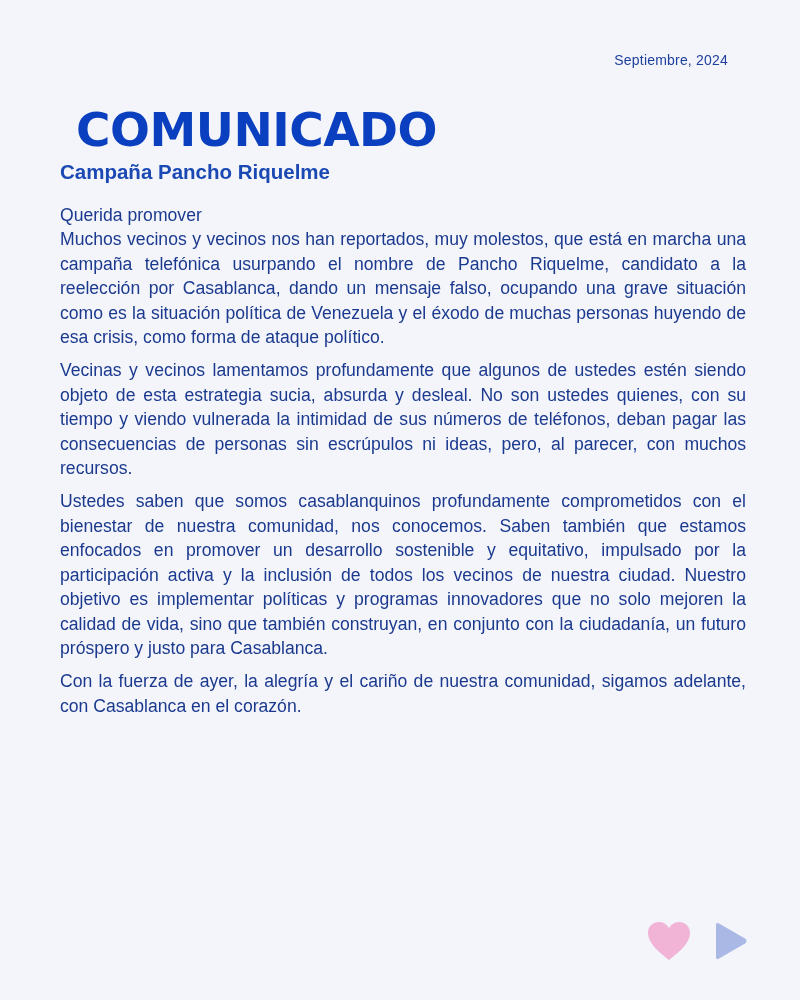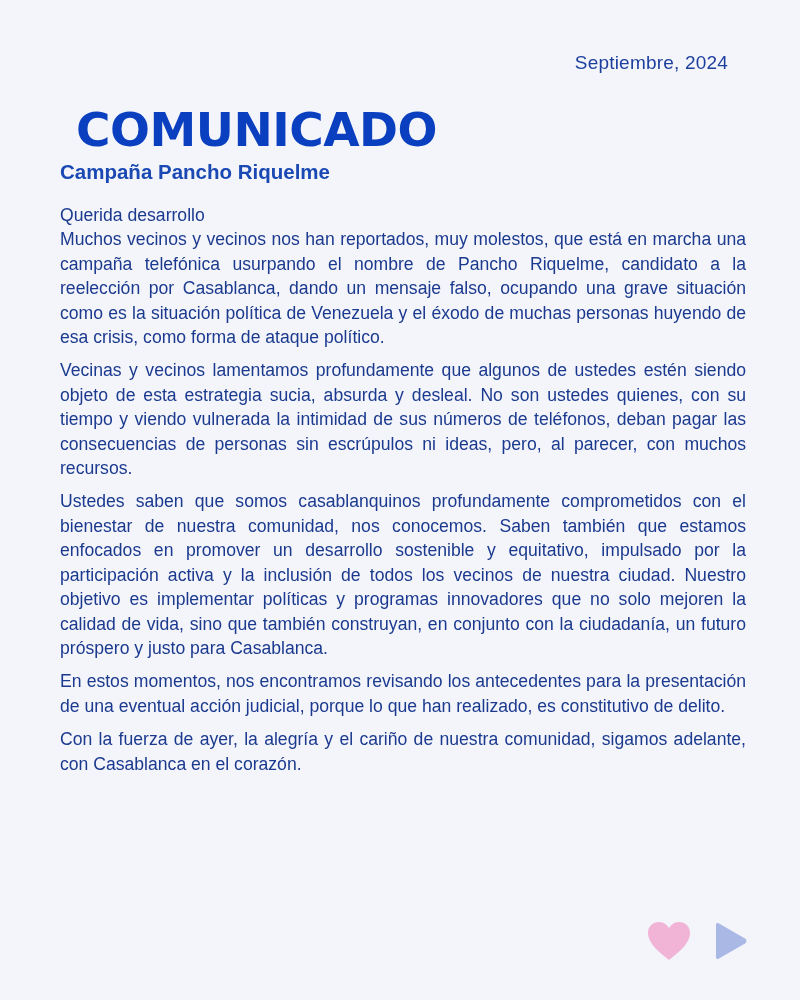--- a/index.html
+++ b/index.html
@@ -12,21 +12,21 @@
       background: #f4f5fa;
       position: relative;
       overflow: hidden;
       font-family: "Liberation Sans", "DejaVu Sans", sans-serif;
       color: #1b3a8f;
     }
     .date {
       position: absolute;
       top: 52px;
       right: 72px;
-      font-size: 19px;
+      font-size: 14px;
       color: #1d3f9e;
       letter-spacing: 0.2px;
     }
     .title {
       position: absolute;
       top: 86px;
       left: 58px;
       font-family: "DejaVu Sans", "Liberation Sans", sans-serif;
       font-weight: bold;
       font-size: 47px;
@@ -84,26 +84,25 @@
 </head>
 <body>
 
 <div>
   <div class="date">Septiembre, 2024</div>
   <h1 class="title">COMUNICADO</h1>
   <h2 class="subtitle">Campaña Pancho Riquelme</h2>
 
   <div class="body">
     <p class="first">
-      <span class="greet">Querida desarrollo</span>
+      <span class="greet">Querida promover</span>
       <span>Muchos vecinos y vecinos nos han reportados, muy molestos, que está en marcha una campaña telefónica usurpando el nombre de Pancho Riquelme, candidato a la reelección por Casablanca, dando un mensaje falso, ocupando una grave situación como es la situación política de Venezuela y el éxodo de muchas personas huyendo de esa crisis, como forma de ataque político.</span>
     </p>
     <p>Vecinas y vecinos lamentamos profundamente que algunos de ustedes estén siendo objeto de esta estrategia sucia, absurda y desleal. No son ustedes quienes, con su tiempo y viendo vulnerada la intimidad de sus números de teléfonos, deban pagar las consecuencias de personas sin escrúpulos ni ideas, pero, al parecer, con muchos recursos.</p>
     <p>Ustedes saben que somos casablanquinos profundamente comprometidos con el bienestar de nuestra comunidad, nos conocemos. Saben también que estamos enfocados en promover un desarrollo sostenible y equitativo, impulsado por la participación activa y la inclusión de todos los vecinos de nuestra ciudad. Nuestro objetivo es implementar políticas y programas innovadores que no solo mejoren la calidad de vida, sino que también construyan, en conjunto con la ciudadanía, un futuro próspero y justo para Casablanca.</p>
-    <p>En estos momentos, nos encontramos revisando los antecedentes para la presentación de una eventual acción judicial, porque lo que han realizado, es constitutivo de delito.</p>
     <p>Con la fuerza de ayer, la alegría y el cariño de nuestra comunidad, sigamos adelante, con Casablanca en el corazón.</p>
   </div>
 
   <div class="icons">
     <span class="icon">
       <svg width="46" height="42" viewBox="0 0 46 42">
         <path d="M23 40 C 10 30, 2 22, 2 13 C 2 6, 7 2, 13 2 C 18 2, 21 5, 23 8 C 25 5, 28 2, 33 2 C 39 2, 44 6, 44 13 C 44 22, 36 30, 23 40 Z" fill="#f1b3d6"></path>
       </svg>
     </span>
     <span class="icon">

